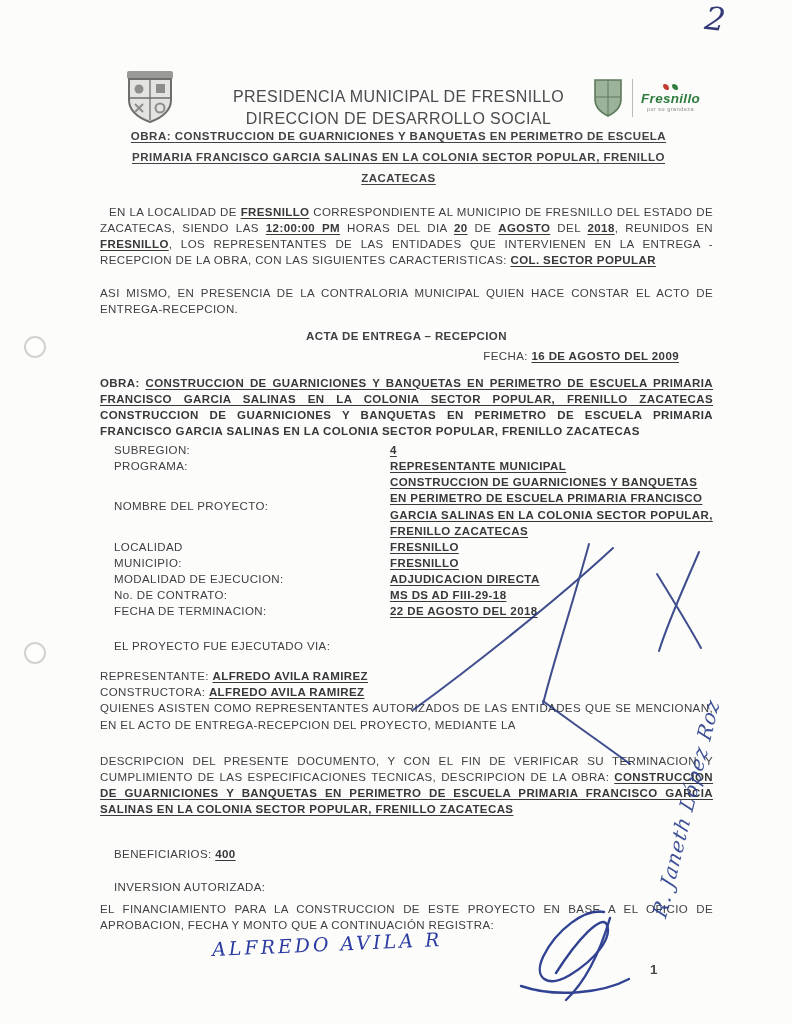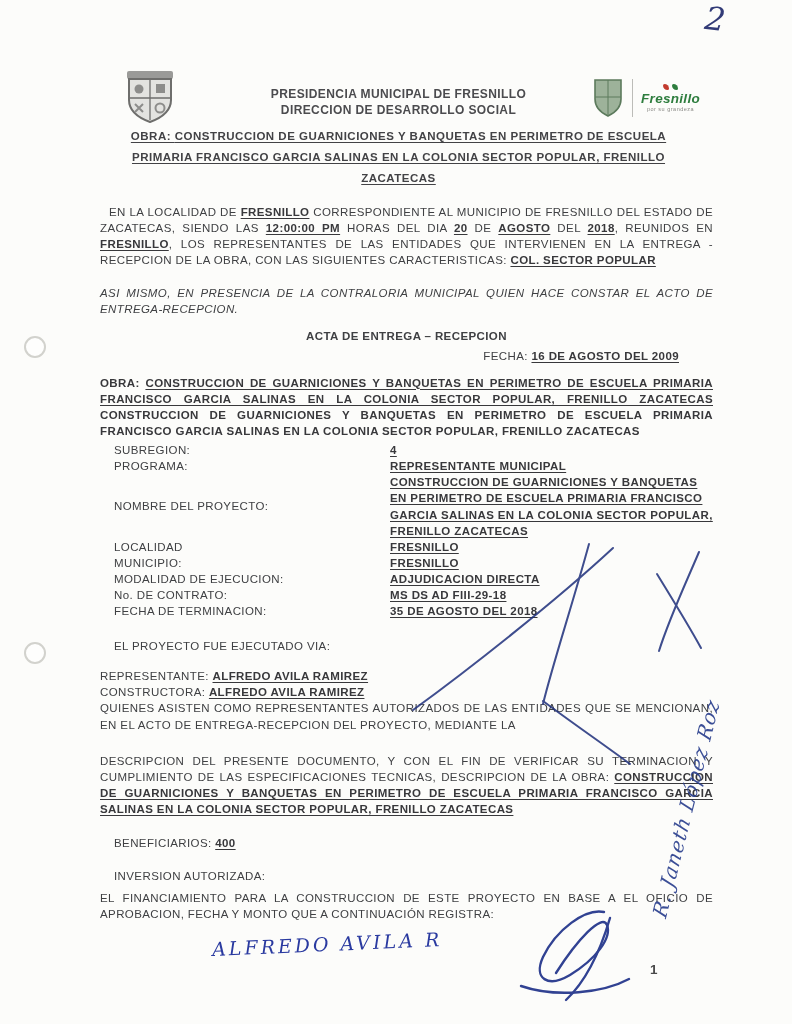--- a/index.html
+++ b/index.html
@@ -18,21 +18,21 @@
   .punch-1 { top:336px; } .punch-2 { top:642px; }
 
   .corner-number {
     position:absolute; left:705px; top:0px; font-family:"DejaVu Serif", serif;
     font-style:italic; font-size:32px; color:#323b77; transform:rotate(7deg);
   }
 
   
   .crest { position:absolute; left:120px; top:68px; }
   .titles { position:absolute; top:86px; left:100px; right:95px; text-align:center; }
-  .t1, .t2 { font-size:12px; font-weight:bold; color:#4b4b4e; letter-spacing:.4px; line-height:1.35; }
+  .t1, .t2 { font-size:16px; font-weight:normal; color:#4b4b4e; letter-spacing:.4px; line-height:1.35; }
   .logos { position:absolute; right:92px; top:78px; display:flex; align-items:center; gap:8px; }
   .logo-sep { width:1px; height:38px; background:#bcbcb8; }
   .fres-wrap { text-align:center; line-height:1; }
   .dots { display:flex; gap:3px; justify-content:center; margin-bottom:2px; }
   .dot { width:6px; height:6px; border-radius:2px 6px 2px 6px; display:inline-block; }
   .dot-red { background:#c23b2e; } .dot-green { background:#2e7d3e; }
   .fres-name { font-size:13.5px; font-weight:bold; color:#2e7d3e; font-style:italic; letter-spacing:.3px; }
   .fres-sub { font-size:5.5px; color:#8a8a86; letter-spacing:.5px; margin-top:2px; }
 
   .obra-header {
@@ -41,32 +41,32 @@
   }
 
   
   .content { position:absolute; top:204px; left:100px; right:79px; }
   .content p, .content h3, .frow { font-size:11.5px; letter-spacing:.4px; line-height:1.4; color:#3f4043; }
   .u { text-decoration:underline; text-underline-offset:2px; }
   .b { font-weight:bold; color:#38383b; }
   .just { text-align:justify; }
   .indent { text-indent:9px; }
 
-  .p-asimismo { margin-top:17px;font-style:italic; }
+  .p-asimismo { margin-top:17px; }
   .acta { margin-top:10px; text-align:center; font-weight:600; font-size:11.5px; letter-spacing:.5px; }
   .fecha { margin-top:4px; text-align:right; padding-right:34px; }
   .obra-p { margin-top:11px; line-height:1.6; }
   .fields { margin-top:3px; padding-left:14px; }
   .frow { display:grid; grid-template-columns:276px 1fr; align-items:center; }
   .fvalue { font-weight:bold; text-decoration:underline; text-underline-offset:2px; color:#38383b; }
   .via { margin-top:19px; padding-left:14px; }
   .tight { line-height:1.18; }
   .tight-block { margin-top:14px; }
   .desc-p { margin-top:20px; line-height:1.55; }
-  .benef { margin-top:18px; padding-left:14px; }
+  .benef { margin-top:29px; padding-left:14px; }
   .inv { margin-top:17px; padding-left:14px; }
   .financ { margin-top:6px; }
 
   
   .ink { position:absolute; left:0; top:0; pointer-events:none; }
   .hand-alfredo {
     position:absolute; left:212px; top:933px; font-family:"DejaVu Serif", serif; font-style:italic;
     font-size:19px; letter-spacing:3px; color:#2a3aa0; transform:rotate(-2.5deg); white-space:nowrap;
   }
   .hand-vertical {
@@ -158,21 +158,21 @@
       <div class="frow">
         <span class="flabel">MODALIDAD DE EJECUCION:</span>
         <span class="fvalue">ADJUDICACION DIRECTA</span>
       </div>
       <div class="frow">
         <span class="flabel">No. DE CONTRATO:</span>
         <span class="fvalue">MS DS AD FIII-29-18</span>
       </div>
       <div class="frow">
         <span class="flabel">FECHA DE TERMINACION:</span>
-        <span class="fvalue">35 DE AGOSTO DEL 2018</span>
+        <span class="fvalue">22 DE AGOSTO DEL 2018</span>
       </div>
     </div>
 
     <p class="via">EL PROYECTO FUE EJECUTADO VIA:</p>
 
     <div class="tight-block">
       <p class="tight"><span class="">REPRESENTANTE: </span><span class="u b">ALFREDO AVILA RAMIREZ</span></p>
       <p class="tight"><span class="">CONSTRUCTORA: </span><span class="u b">ALFREDO AVILA RAMIREZ</span></p>
       <p class="tight just"><span class=""> QUIENES ASISTEN COMO REPRESENTANTES AUTORIZADOS DE LAS ENTIDADES QUE SE MENCIONAN, EN EL ACTO DE ENTREGA-RECEPCION DEL PROYECTO, MEDIANTE LA</span></p>
     </div>

